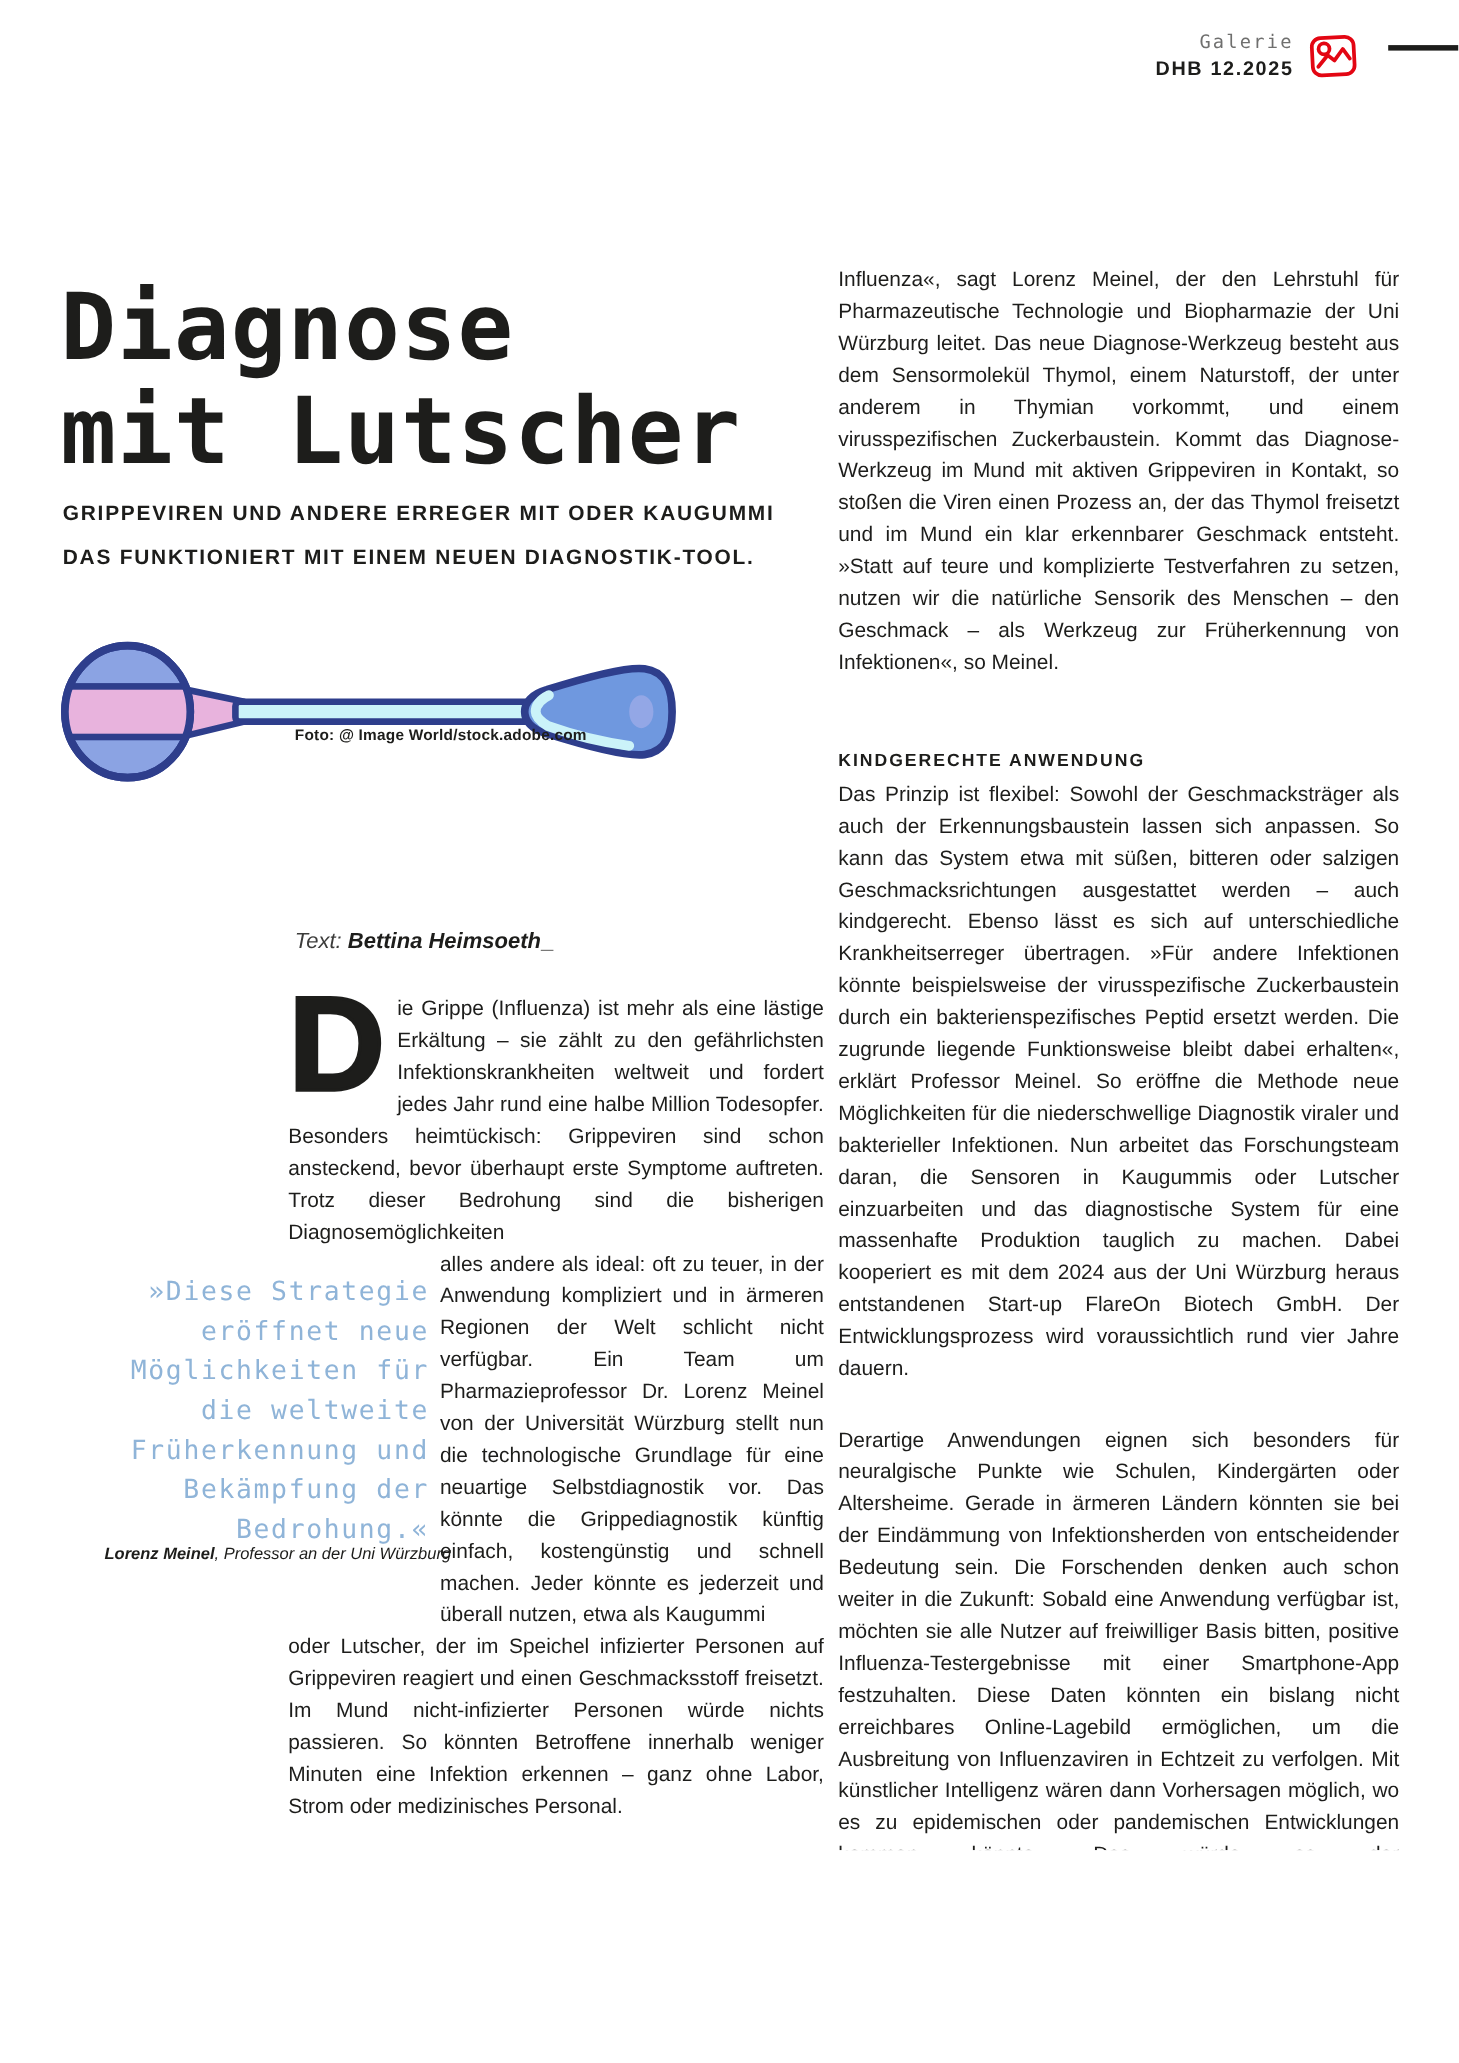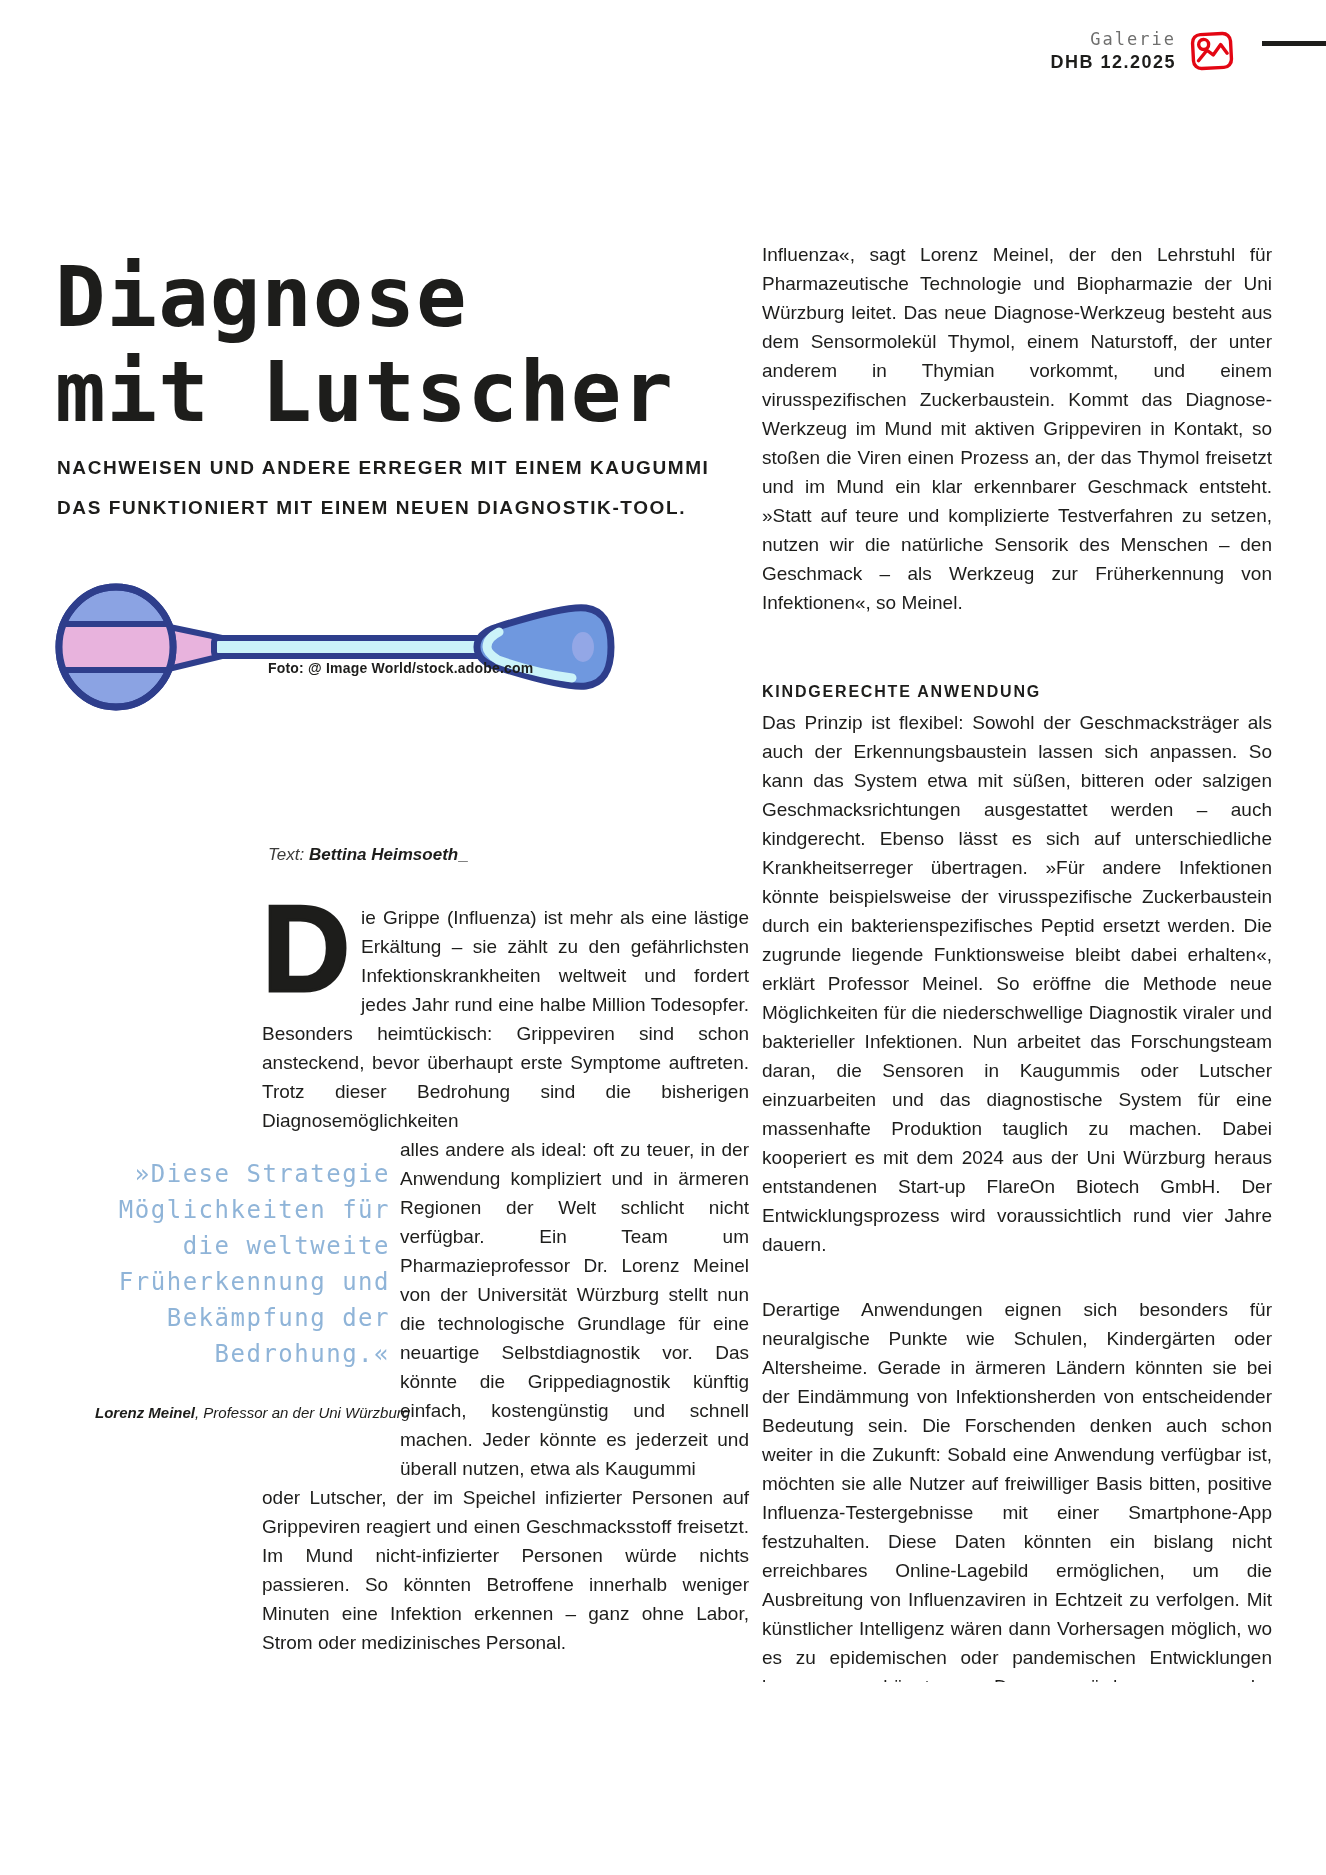--- a/index.html
+++ b/index.html
@@ -18,21 +18,21 @@
   .title{position:absolute;left:55px;top:250px;font-family:"DejaVu Sans Mono",monospace;
          font-weight:bold;font-size:84px;line-height:95px;letter-spacing:1px;white-space:nowrap;}
   .subtitle{position:absolute;left:57px;top:448px;font-weight:bold;font-size:19px;
             line-height:40px;letter-spacing:1.6px;white-space:nowrap;}
 
   
   .illustration{position:absolute;left:50px;top:583px;}
   .credit{position:absolute;left:268px;top:660px;font-size:14px;font-weight:bold;letter-spacing:.2px;}
 
   
-  .byline{position:absolute;left:268px;top:845px;font-size:17px;font-style:italic;color:#3c3c3b;}
+  .byline{position:absolute;left:268px;top:845px;font-size:20px;font-style:italic;color:#3c3c3b;}
   .by-name{font-weight:bold;color:#1d1d1b;}
   .by-suffix{font-weight:bold;font-style:normal;}
 
   
   .col-left{position:absolute;left:262px;top:903px;width:487px;font-size:19px;line-height:29px;text-align:justify;}
   .col-left p{margin:0;}
   .dropcap{float:left;font-weight:bold;font-size:122px;line-height:86px;margin:3px 13px 0 0;
            letter-spacing:-2px;-webkit-text-stroke:3px #1d1d1b;}
   .para-b{margin:0 0 0 138px !important;}
   .para-d{margin-top:29px !important;}
@@ -79,21 +79,21 @@
       </svg>
     </span>
   </div>
 
   <div class="title">
     <div>Diagnose</div>
     <div>mit Lutscher</div>
   </div>
 
   <div class="subtitle">
-    <div>NACHWEISEN UND ANDERE ERREGER MIT EINEM KAUGUMMI</div>
+    <div>GRIPPEVIREN UND ANDERE ERREGER MIT ODER KAUGUMMI</div>
     <div>DAS FUNKTIONIERT MIT EINEM NEUEN DIAGNOSTIK-TOOL.</div>
   </div>
 
   <div class="illustration">
     <svg width="565" height="128" viewBox="0 0 565 128">
       <defs>
         <clipPath id="ballclip">
             <ellipse cx="66" cy="64" rx="57" ry="60"></ellipse>
           </clipPath>
       </defs>
@@ -122,20 +122,21 @@
 
   <div class="col-left">
     <p><span class="dropcap">D</span><span>ie Grippe (Influenza) ist mehr als eine lästige Erkältung – sie zählt zu den gefährlichsten Infektionskrankheiten weltweit und fordert jedes Jahr rund eine halbe Million Todesopfer. Besonders heimtückisch: Grippeviren sind schon ansteckend, bevor überhaupt erste Symptome auftreten. Trotz dieser Bedrohung sind die bisherigen Diagnosemöglichkeiten</span></p>
     <p class="para-b">alles andere als ideal: oft zu teuer, in der Anwendung kompliziert und in ärmeren Regionen der Welt schlicht nicht verfügbar. Ein Team um Pharmazieprofessor Dr. Lorenz Meinel von der Universität Würzburg stellt nun die technologische Grundlage für eine neuartige Selbstdiagnostik vor. Das könnte die Grippediagnostik künftig einfach, kostengünstig und schnell machen. Jeder könnte es jederzeit und überall nutzen, etwa als Kaugummi</p>
     <p>oder Lutscher, der im Speichel infizierter Personen auf Grippeviren reagiert und einen Geschmacksstoff freisetzt. Im Mund nicht-infizierter Personen würde nichts passieren. So könnten Betroffene innerhalb weniger Minuten eine Infektion erkennen – ganz ohne Labor, Strom oder medizinisches Personal.</p>
     <p class="para-d">»Diese Strategie eröffnet neue Möglichkeiten für die weltweite Früherkennung und Bekämpfung der</p>
   </div>
 
   <div class="pullquote">
     <span class="pq-line">»Diese Strategie</span>
+    <span class="pq-line">eröffnet neue</span>
     <span class="pq-line">Möglichkeiten für</span>
     <span class="pq-line">die weltweite</span>
     <span class="pq-line">Früherkennung und</span>
     <span class="pq-line">Bekämpfung der</span>
     <span class="pq-line">Bedrohung.«</span>
   </div>
   <div class="attribution">
     <span class="attr-name">Lorenz Meinel</span><span>, Professor an der Uni Würzburg</span>
   </div>
 

